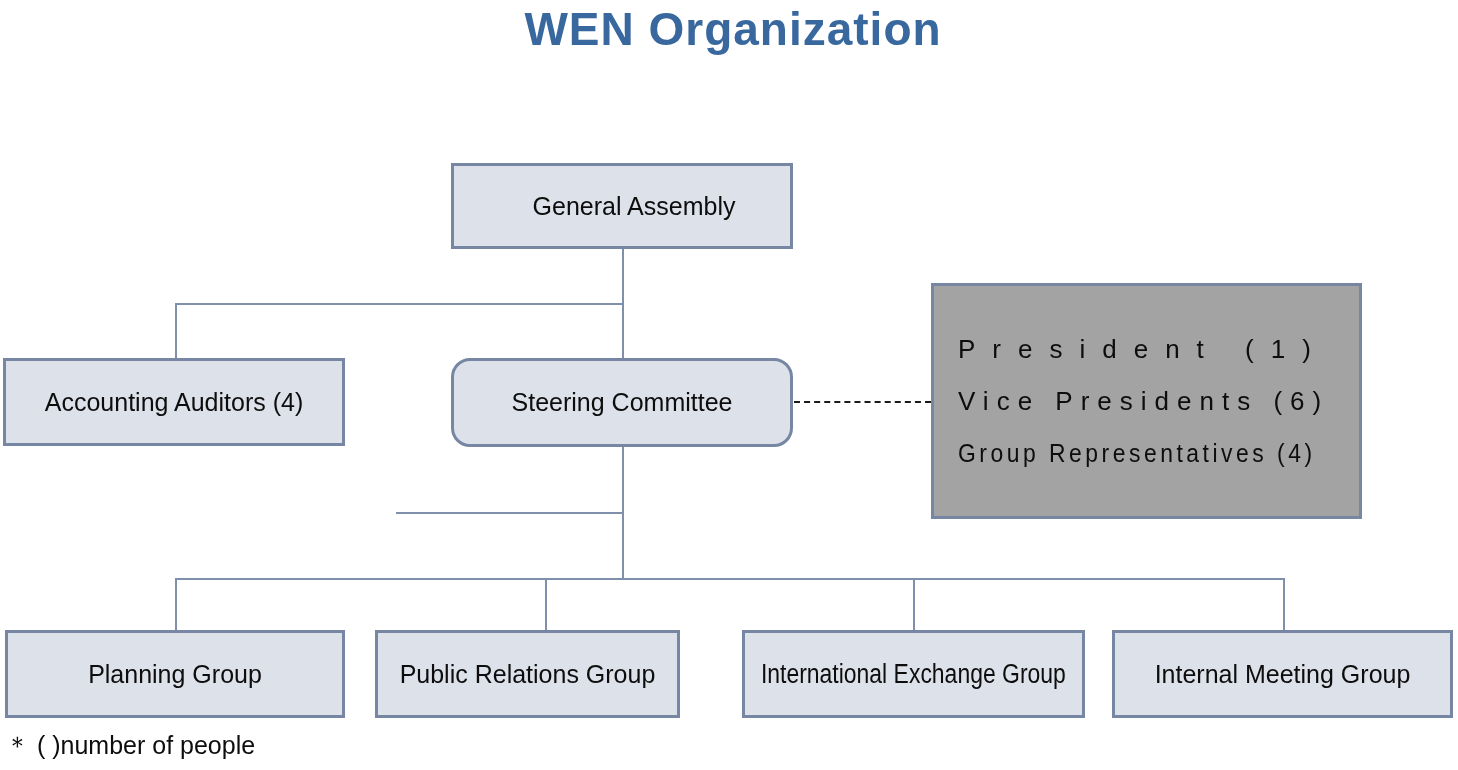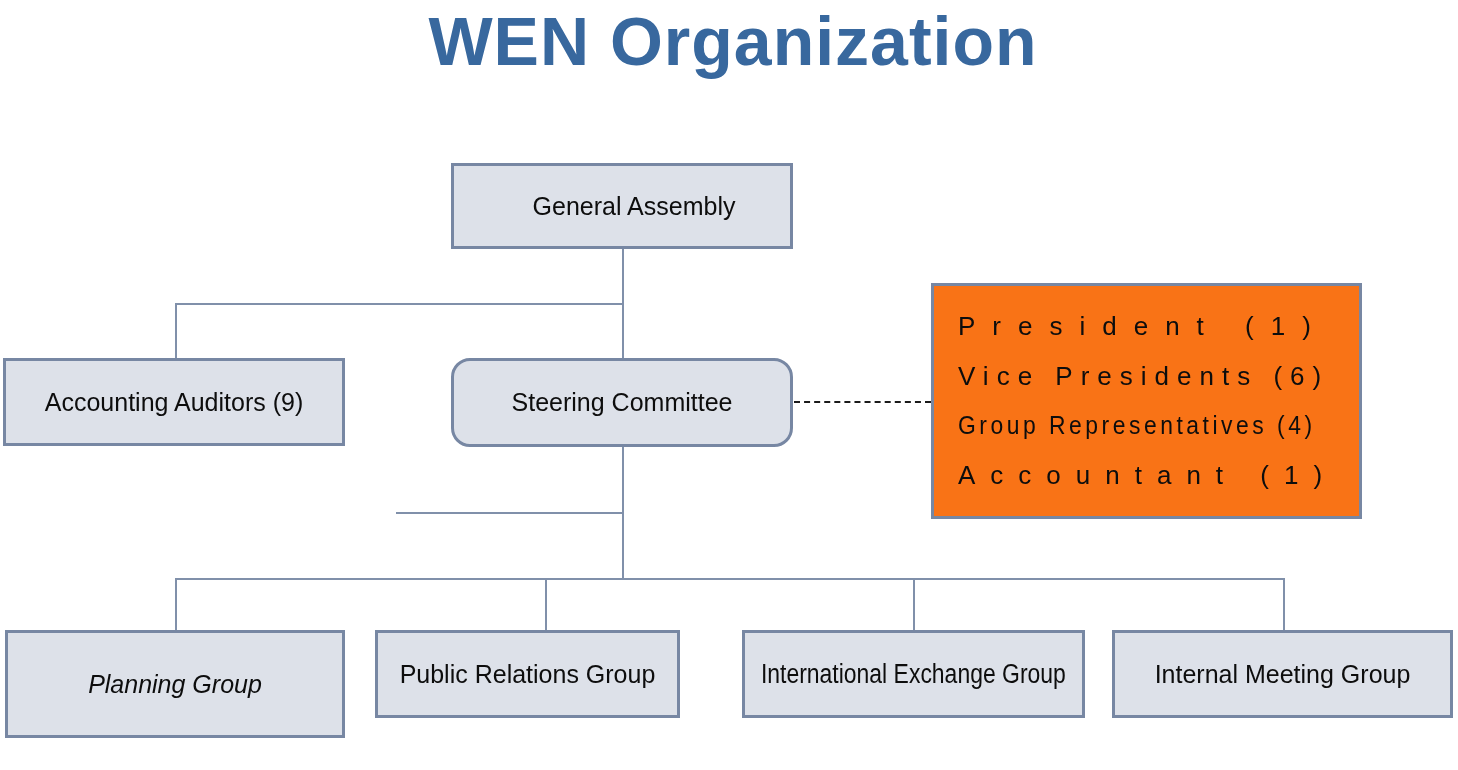--- a/index.html
+++ b/index.html
@@ -7,21 +7,21 @@
   .stage{
     position:relative;
     width:1458px;height:770px;
     background:#ffffff;
     overflow:hidden;
   }
   .chart-title{
     position:absolute;
     left:0; right:0; top:2px;
     text-align:center;
-    font-size:68px;
+    font-size:46px;
     font-weight:700;
     letter-spacing:1px;
     color:#38689e;
     padding-left:8px;
   }
   .node{
     position:absolute;
     background:#dde1e9;
     border:3px solid #7787a3;
     box-sizing:border-box;
@@ -36,21 +36,21 @@
     color:#0d0d0d;
   }
   .condensed{
     display:inline-block;
     transform:scaleX(0.85);
     transform-origin:center center;
     font-size:27px;
   }
   .exec-box{
     position:absolute;
-    background:#f97316;
+    background:#a3a3a3;
     border:3px solid #7787a3;
     box-sizing:border-box;
     display:flex;
     flex-direction:column;
     justify-content:center;
     padding:16px 24px;
     color:#0d0d0d;
   }
   .exec-line{
     height:52px;
@@ -97,45 +97,45 @@
   <div class="line v" style="left:545px;top:578px;height:53px;"></div>
   <div class="line v" style="left:913px;top:578px;height:53px;"></div>
   <div class="line v" style="left:1283px;top:578px;height:53px;"></div>
   <div class="dash-line" style="left:794px;top:401px;width:137px;"></div>
 
   <div class="node" style="left:451px;top:163px;width:342px;height:86px;padding-left:24px;">
     <span class="node-label">General Assembly</span>
   </div>
 
   <div class="node" style="left:3px;top:358px;width:342px;height:88px;">
-    <span class="node-label">Accounting Auditors (9)</span>
+    <span class="node-label">Accounting Auditors (4)</span>
   </div>
 
   <div class="node" style="left:451px;top:358px;width:342px;height:89px;border-radius:19px;">
     <span class="node-label">Steering Committee</span>
   </div>
 
 
   <div class="exec-box" style="left:931px;top:283px;width:431px;height:236px;">
     <div class="exec-line ls-president">President (1)</div>
     <div class="exec-line ls-vice">Vice Presidents (6)</div>
     <div class="exec-line ls-group">Group Representatives (4)</div>
-    <div class="exec-line ls-accountant">Accountant (1)</div>
   </div>
 
-  <div class="node" style="left:5px;top:630px;width:340px;height:108px;font-style:italic;">
+  <div class="node" style="left:5px;top:630px;width:340px;height:88px;">
     <span class="node-label">Planning Group</span>
   </div>
 
   <div class="node" style="left:375px;top:630px;width:305px;height:88px;">
     <span class="node-label">Public Relations Group</span>
   </div>
 
   <div class="node" style="left:1112px;top:630px;width:341px;height:88px;">
     <span class="node-label">Internal Meeting Group</span>
   </div>
 
   <div class="node" style="left:742px;top:630px;width:343px;height:88px;">
     <span class="node-label condensed">International Exchange Group</span>
   </div>
 
+  <div class="footnote" style="left:5px;top:729px;">＊ ( )number of people</div>
 
 </div>
 
 </body></html>

